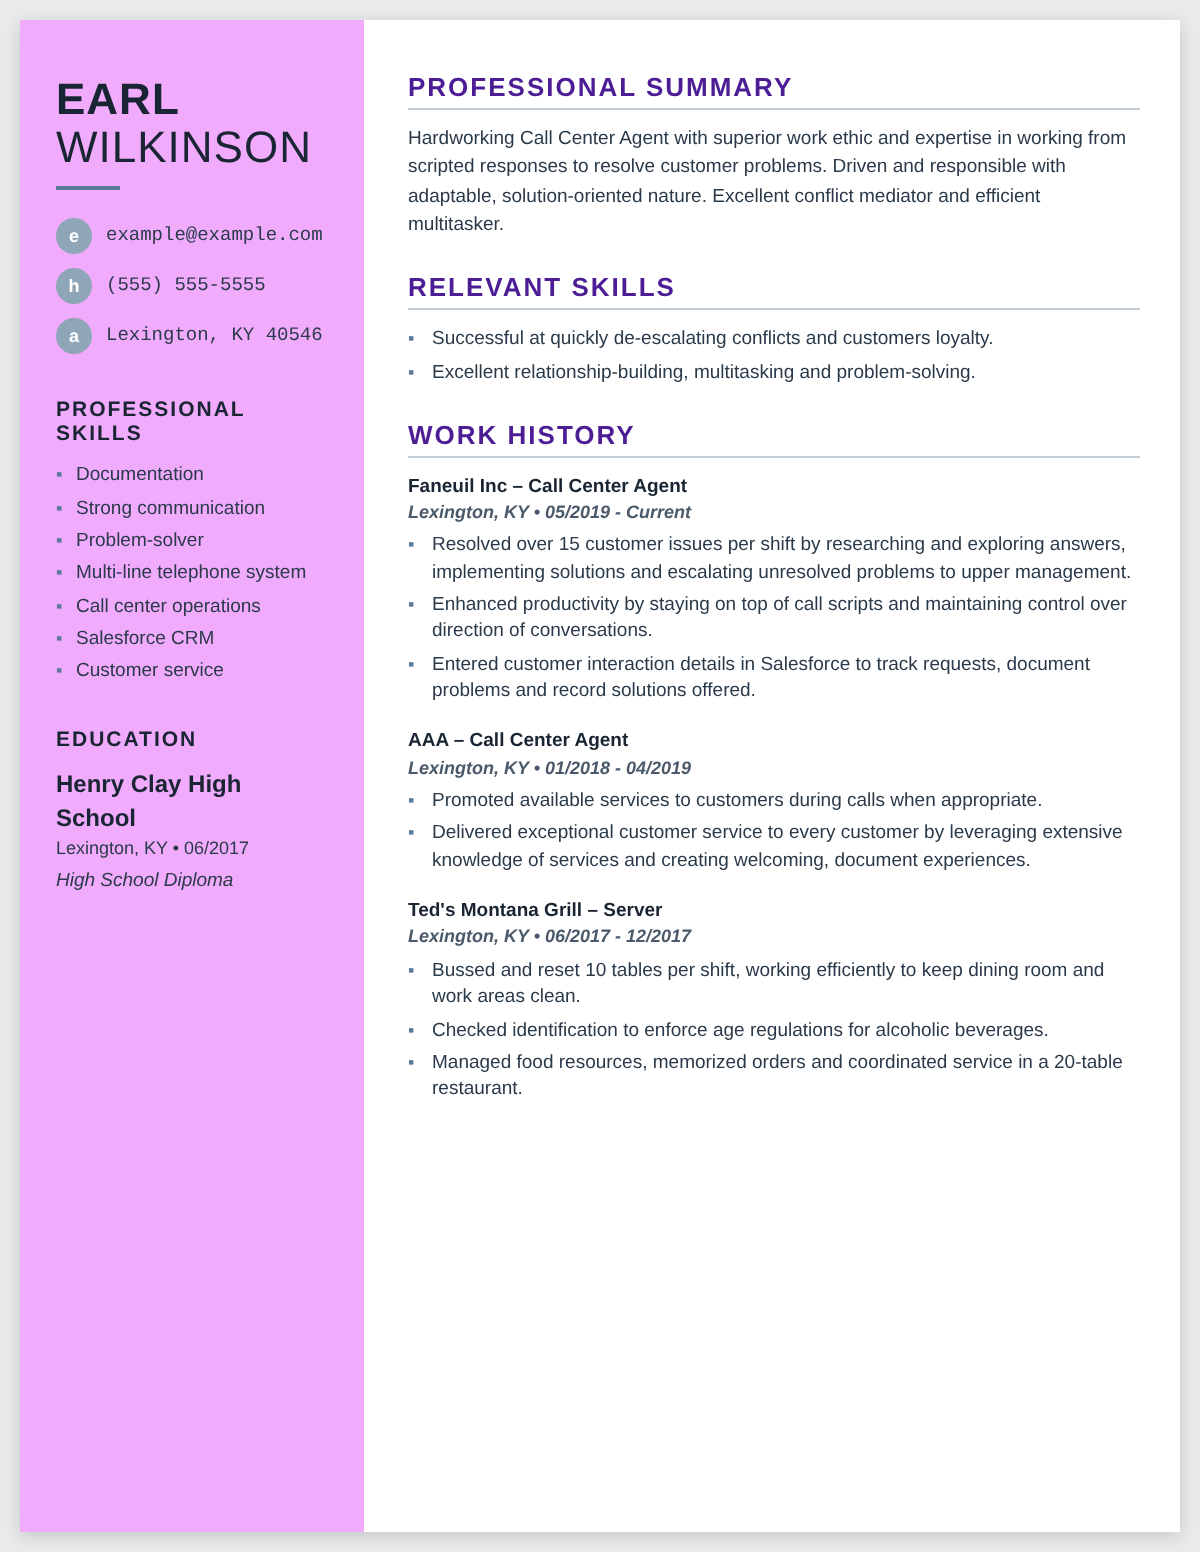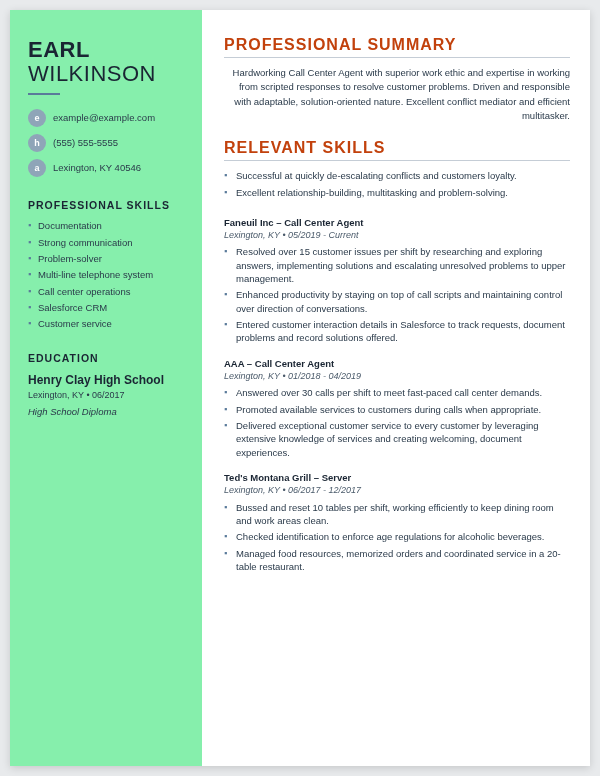--- a/index.html
+++ b/index.html
@@ -15,22 +15,22 @@
     .resume {
       width: 580px;
       background: #fff;
       display: flex;
       flex-direction: row;
       min-height: 756px;
       box-shadow: 0 2px 8px rgba(0,0,0,0.15);
     }
     
     .sidebar {
-      width: 192px;
-      background: #86efac;
+      width: 172px;
+      background: #f0abfc;
       padding: 28px 18px 20px 18px;
       flex-shrink: 0;
     }
     .name-block {
       margin-bottom: 14px;
     }
     .name-first {
       font-size: 22px;
       font-weight: 900;
       color: #1a2533;
@@ -68,20 +68,21 @@
       justify-content: center;
       flex-shrink: 0;
       font-size: 9px;
       color: #fff;
       font-weight: bold;
     }
     .contact-text {
       font-size: 9.5px;
       color: #2a3a4a;
       line-height: 1.3;
+      font-family: Liberation Mono, monospace;
     }
     .sidebar-section {
       margin-top: 22px;
     }
     .sidebar-section-title {
       font-size: 10.5px;
       font-weight: 900;
       color: #1a2533;
       text-transform: uppercase;
       letter-spacing: 1px;
@@ -128,34 +129,33 @@
     
     .main {
       flex: 1;
       padding: 26px 20px 20px 22px;
       background: #fff;
     }
     .main-section {
       margin-bottom: 16px;
     }
     .main-section-title {
-      font-size: 16px;
+      font-size: 13px;
       font-weight: 900;
-      color: #c2410c;
+      color: #4c1d95;
       text-transform: uppercase;
       letter-spacing: 1px;
       border-bottom: 1.5px solid #c5cdd6;
       padding-bottom: 3px;
       margin-bottom: 8px;
     }
     .summary-text {
       font-size: 9.5px;
       color: #2a3a4a;
       line-height: 1.5;
-      text-align: right;
     }
     .rel-skills-list {
       list-style: none;
       padding: 0;
     }
     .rel-skills-list li {
       font-size: 9.5px;
       color: #2a3a4a;
       margin-bottom: 4px;
       padding-left: 12px;
@@ -177,20 +177,21 @@
       font-weight: 900;
       color: #1a2533;
       line-height: 1.4;
     }
     .job-meta {
       font-size: 9px;
       font-style: italic;
       color: #4a5a6a;
       margin-bottom: 4px;
       line-height: 1.4;
+      font-weight: bold;
     }
     .job-list {
       list-style: none;
       padding: 0;
     }
     .job-list li {
       font-size: 9.5px;
       color: #2a3a4a;
       margin-bottom: 3px;
       padding-left: 12px;
@@ -260,36 +261,36 @@
 
     <div class="main-section">
       <div class="main-section-title">RELEVANT SKILLS</div>
       <ul class="rel-skills-list">
         <li>Successful at quickly de-escalating conflicts and customers loyalty.</li>
         <li>Excellent relationship-building, multitasking and problem-solving.</li>
       </ul>
     </div>
 
     <div class="main-section">
+      <div class="main-section-title">WORK HISTORY</div>
 
       <div class="job-block">
         <div class="job-title-line">Faneuil Inc – Call Center Agent</div>
         <div class="job-meta">Lexington, KY  •  05/2019 - Current</div>
         <ul class="job-list">
           <li>Resolved over 15 customer issues per shift by researching and exploring answers, implementing solutions and escalating unresolved problems to upper management.</li>
           <li>Enhanced productivity by staying on top of call scripts and maintaining control over direction of conversations.</li>
           <li>Entered customer interaction details in Salesforce to track requests, document problems and record solutions offered.</li>
         </ul>
       </div>
 
       <div class="job-block">
         <div class="job-title-line">AAA – Call Center Agent</div>
         <div class="job-meta">Lexington, KY  •  01/2018 - 04/2019</div>
         <ul class="job-list">
-          <li>Answered over 30 calls per shift to meet fast-paced call center demands.</li>
           <li>Promoted available services to customers during calls when appropriate.</li>
           <li>Delivered exceptional customer service to every customer by leveraging extensive knowledge of services and creating welcoming, document experiences.</li>
         </ul>
       </div>
 
       <div class="job-block">
         <div class="job-title-line">Ted's Montana Grill – Server</div>
         <div class="job-meta">Lexington, KY  •  06/2017 - 12/2017</div>
         <ul class="job-list">
           <li>Bussed and reset 10 tables per shift, working efficiently to keep dining room and work areas clean.</li>

